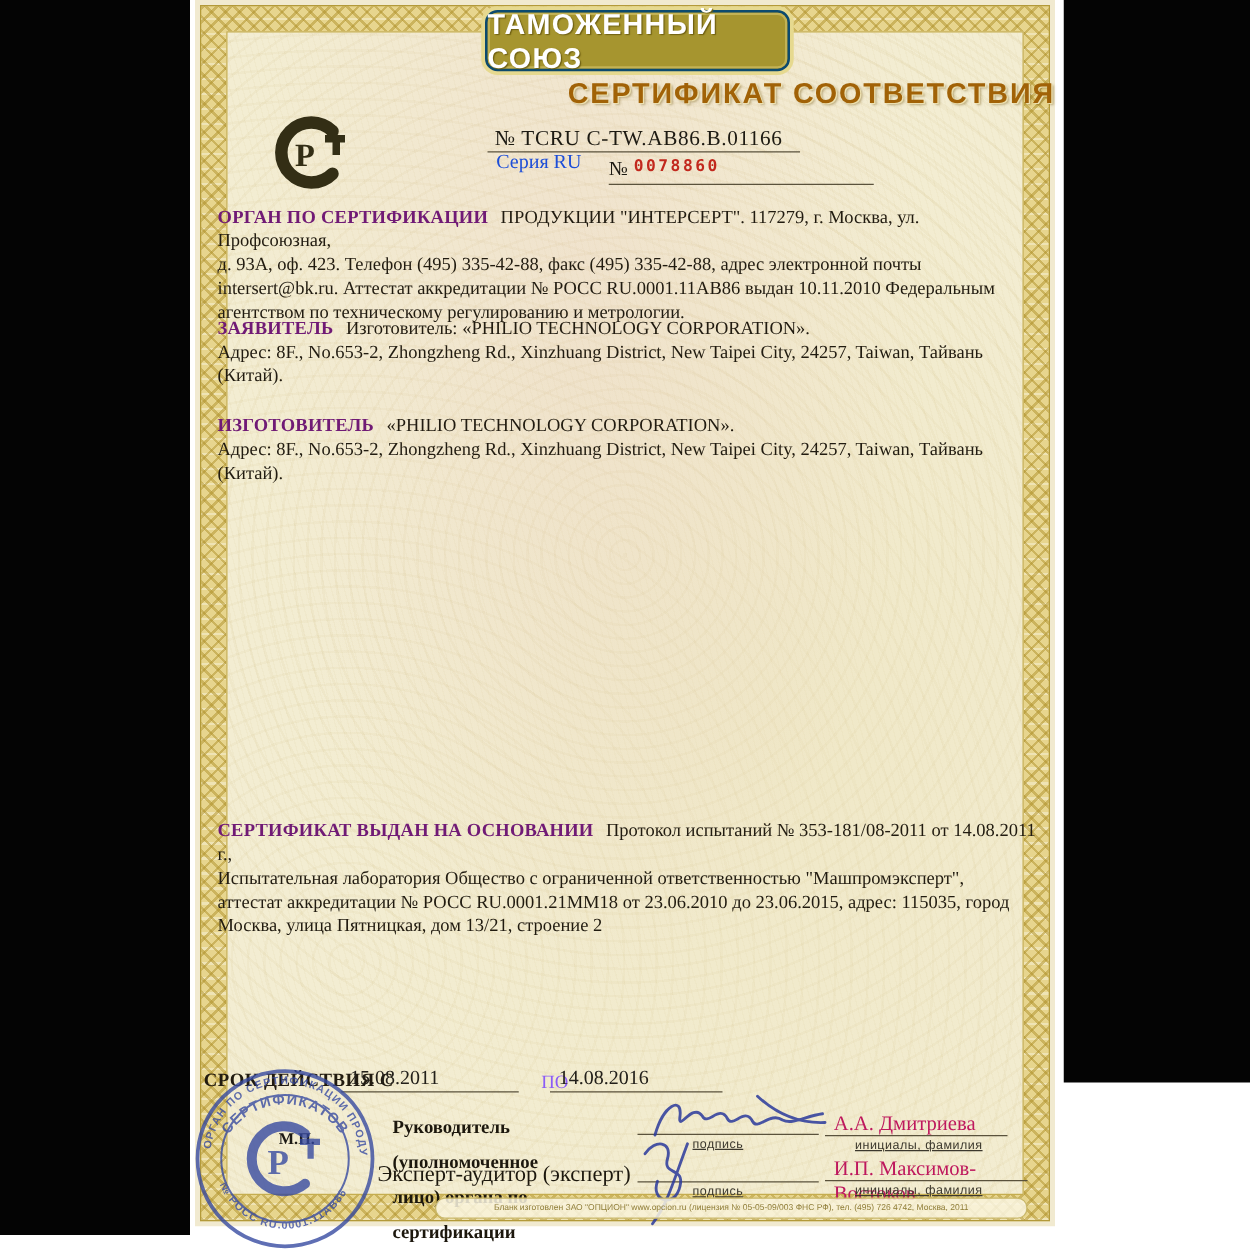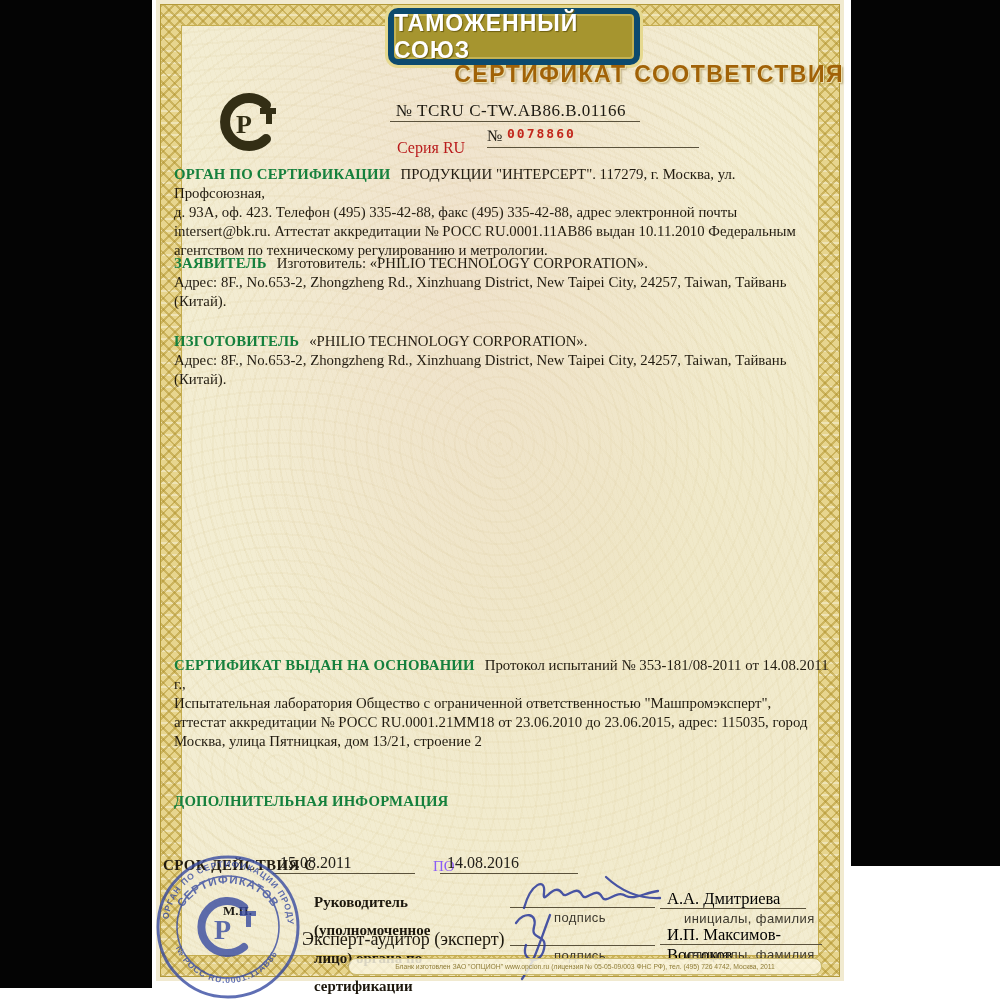--- a/index.html
+++ b/index.html
@@ -16,45 +16,45 @@
       repeating-linear-gradient(45deg, rgba(176,146,44,.5) 0 2px, transparent 2px 8px),
       repeating-linear-gradient(135deg, rgba(176,146,44,.5) 0 2px, transparent 2px 8px),
       repeating-linear-gradient(0deg, rgba(255,255,255,.35) 0 2px, transparent 2px 12px);}
   .inner{inset:25px;background-color:#f3edd2;border:1px solid #c5ad4f;
     background-image:
       radial-gradient(ellipse at 45% 22%, rgba(228,185,185,.20), transparent 55%),
       radial-gradient(ellipse at 70% 60%, rgba(233,222,178,.35), transparent 60%),
       repeating-radial-gradient(circle at 50% 45%, rgba(205,185,125,.10) 0 2px, transparent 2px 11px),
       repeating-radial-gradient(circle at 15% 80%, rgba(205,185,125,.09) 0 2px, transparent 2px 13px),
       repeating-linear-gradient(75deg, rgba(215,200,150,.10) 0 1px, transparent 1px 5px);}
-  .badge{left:232px;top:8px;width:240px;height:45px;background:#a6952f;border:6px solid #0c4a6e;
+  .badge{left:232px;top:8px;width:240px;height:45px;background:#a6952f;border:2px solid #0c4a6e;
     border-radius:10px;box-shadow:0 0 0 3px #e6d98f, inset 0 0 0 2px #c3b254;
     display:flex;align-items:center;justify-content:center;color:#fff;
     font-family:"Liberation Sans",sans-serif;font-weight:bold;font-size:23px;letter-spacing:1px;
     text-shadow:1px 1px 1px #6d5e10;}
   .title{left:0;right:0;top:61px;text-align:right;font-family:"Liberation Sans",sans-serif;
     font-weight:bold;font-size:23px;letter-spacing:1.5px;color:#a16207;
     text-shadow:1px 1px 0 #ece0b0, 2px 2px 2px rgba(122,96,26,.45);}
   .certno{left:0;right:26px;top:101px;text-align:center;font-size:17px;color:#1d1a12;letter-spacing:.5px;padding-left:48px;}
   .hline{height:0;border-top:1px solid #5a523c;}
-  .series-label{left:241px;top:139px;font-size:16px;color:#b91c1c;}
+  .series-label{left:241px;top:121px;font-size:16px;color:#1d4ed8;}
   .series-no{left:331px;top:127px;font-size:16px;color:#1d1a12;}
   .series-num{left:351px;top:126px;font-family:"DejaVu Sans Mono",monospace;font-weight:bold;
     font-size:13px;letter-spacing:2px;color:#c2281d;}
   .section{left:18px;width:656px;font-size:14.8px;line-height:19px;color:#211b10;}
-  .section b{letter-spacing:.2px;margin-right:10px;color:#15803d;margin-top:26px;}
+  .section b{letter-spacing:.2px;margin-right:10px;color:#701a75;margin-top:26px;}
   .stext{white-space:pre-line;}
   .validity-label{left:7px;top:857px;font-weight:bold;font-size:15px;color:#211b10;letter-spacing:.4px;}
   .vdate{font-size:16px;color:#23201a;}
   .po{left:277px;top:858px;font-weight:normal;font-size:15px;color:#8b5cf6;}
   .mp{left:47px;top:903px;font-weight:bold;font-size:13px;color:#1c1914;margin-left:20px;}
   .role{left:158px;top:888px;width:210px;font-weight:bold;font-size:15px;line-height:28px;color:#1c170d;white-space:pre-line;}
   .role2{left:146px;top:929px;font-weight:normal;font-size:18px;color:#1c170d;}
-  .cap{font-family:"Liberation Sans",sans-serif;font-size:13px;color:#3c382d;letter-spacing:.4px;}
-  .name{font-size:16.5px;color:#000000;}
+  .cap{font-family:"Liberation Sans",sans-serif;font-size:10px;color:#3c382d;letter-spacing:.4px;text-decoration:underline;}
+  .name{font-size:16.5px;color:#be185d;}
   .footer-pill{left:192px;top:958px;width:472px;height:15px;background:rgba(250,246,226,.85);
     border:1px solid #c9b86a;border-radius:8px;display:flex;align-items:center;justify-content:center;
     font-family:"Liberation Sans",sans-serif;font-size:6.8px;color:#8f7d38;white-space:nowrap;overflow:hidden;}
   svg text{user-select:none;}
 </style>
 </head>
 <body>
 
 <div class="canvas abs" style="left:0;top:0">
   <div class="abs black-left"></div>
@@ -93,22 +93,20 @@
 (Китай).</span></p>
     <p class="abs section" style="top:317px">
       <b>ИЗГОТОВИТЕЛЬ</b><span class="stext">«PHILIO TECHNOLOGY CORPORATION».
 Адрес: 8F., No.653-2, Zhongzheng Rd., Xinzhuang District, New Taipei City, 24257, Taiwan, Тайвань
 (Китай).</span></p>
     <p class="abs section" style="top:641px">
       <b>СЕРТИФИКАТ ВЫДАН НА ОСНОВАНИИ</b><span class="stext">Протокол испытаний № 353-181/08-2011 от 14.08.2011 г.,
 Испытательная лаборатория Общество с ограниченной ответственностью "Машпромэксперт",
 аттестат аккредитации № РОСС RU.0001.21ММ18 от 23.06.2010 до 23.06.2015, адрес: 115035, город
 Москва, улица Пятницкая, дом 13/21, строение 2</span></p>
-    <p class="abs section" style="top:777px">
-      <b>ДОПОЛНИТЕЛЬНАЯ ИНФОРМАЦИЯ</b></p>
 
     <span class="abs validity-label">СРОК ДЕЙСТВИЯ С</span>
     <span class="abs vdate" style="left:124px;top:854px">15.08.2011</span>
     <div class="abs hline" style="left:117px;top:873px;width:142px"></div>
     <span class="abs po">ПО</span>
     <span class="abs vdate" style="left:291px;top:854px">14.08.2016</span>
     <div class="abs hline" style="left:284px;top:873px;width:138px"></div>
 
     <span class="abs mp">М.П.</span>
 

